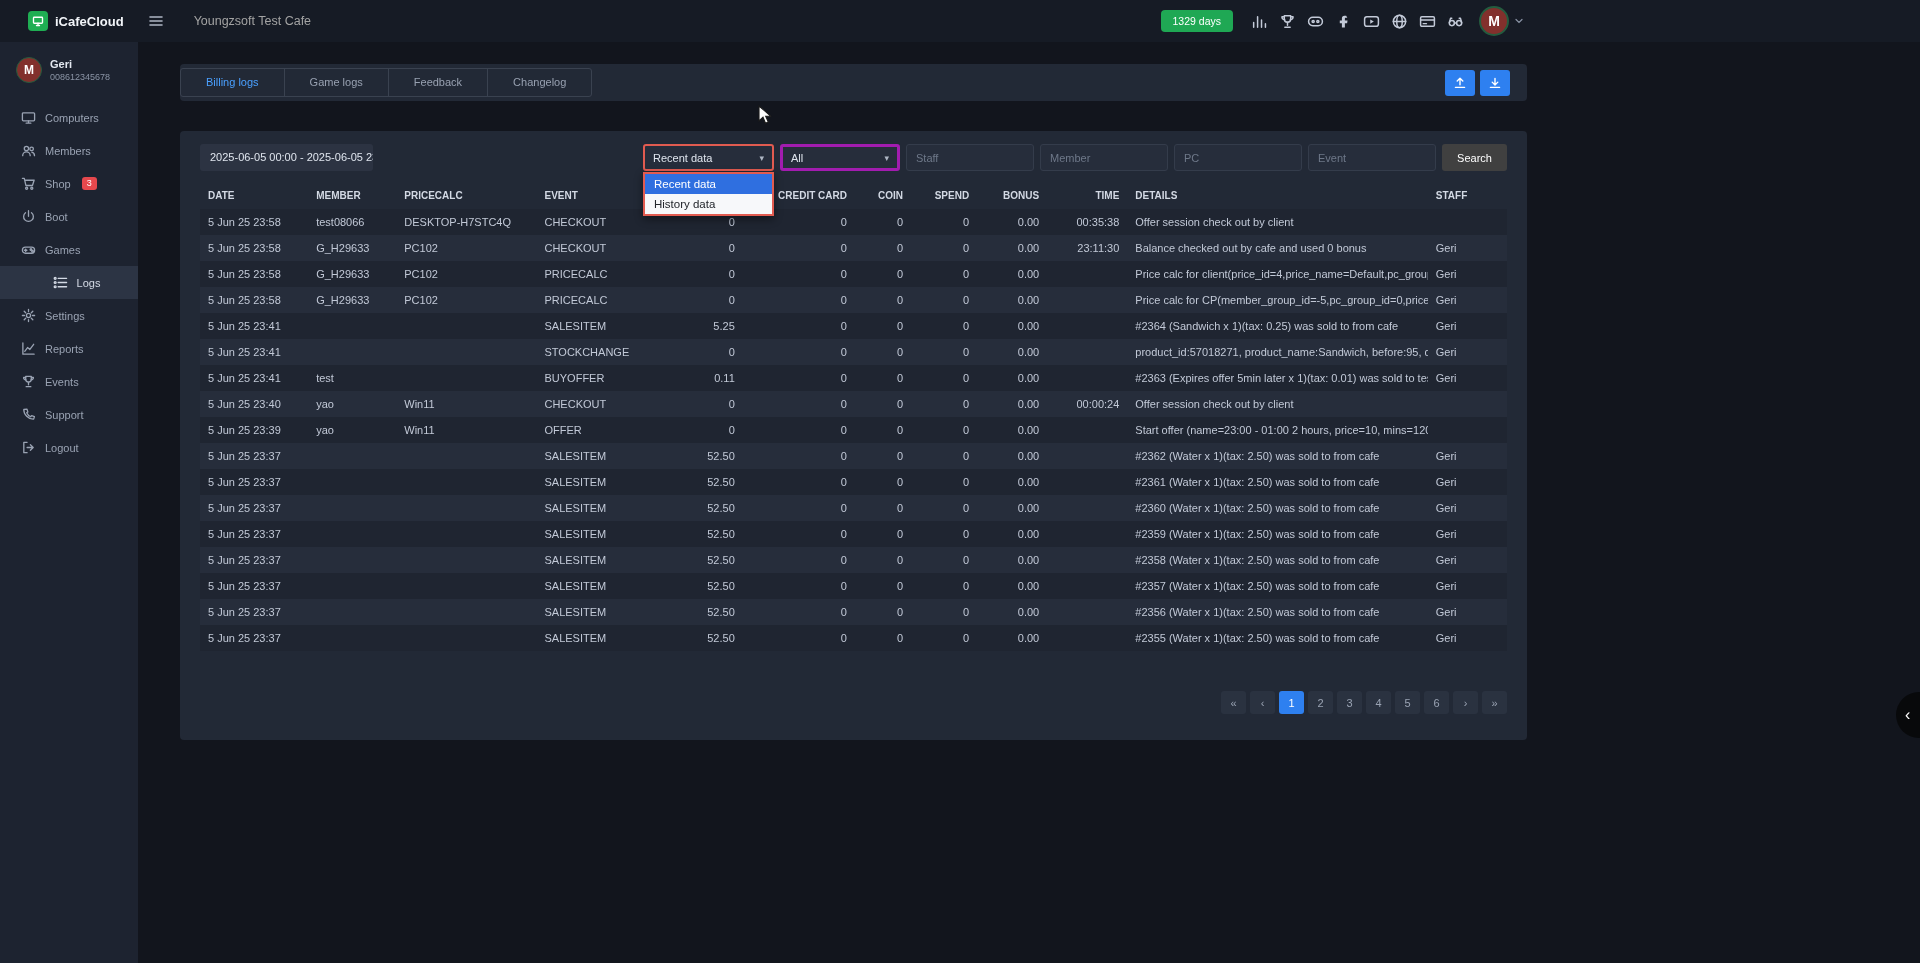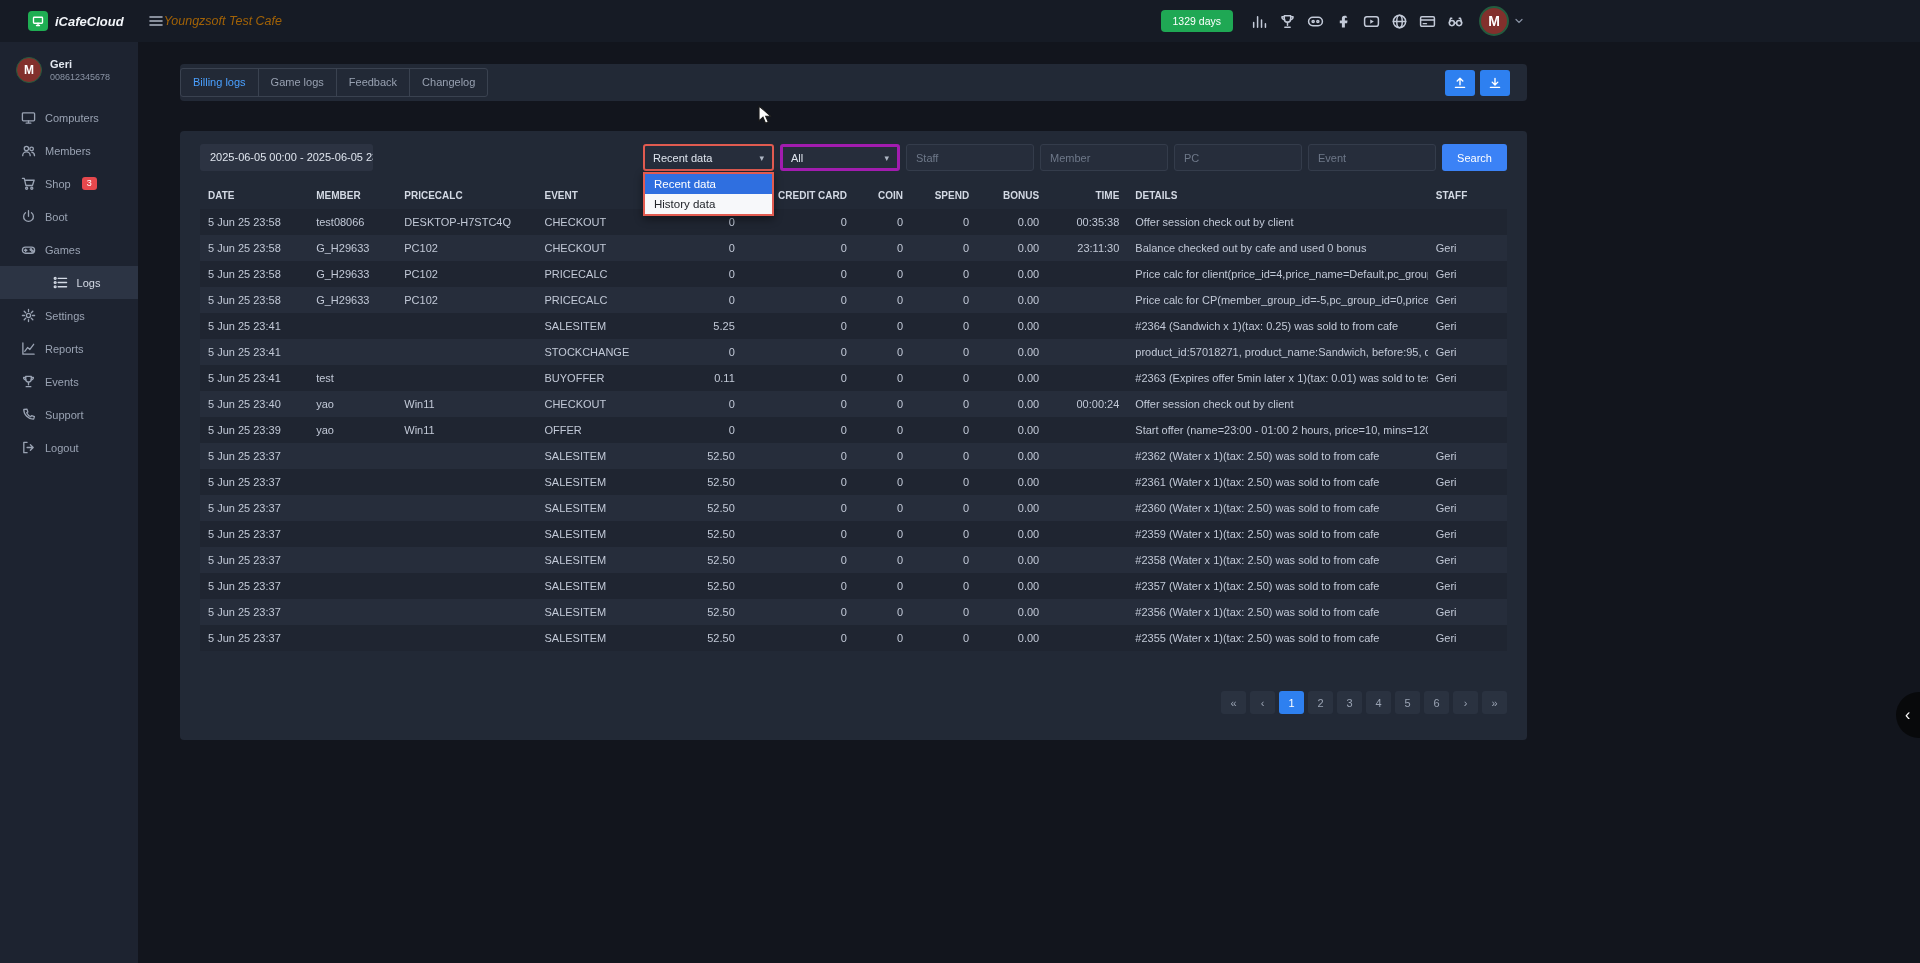--- a/index.html
+++ b/index.html
@@ -5,24 +5,24 @@
   *{margin:0;padding:0;box-sizing:border-box;}
   html,body{width:1920px;height:963px;}
   body{background:#12151d;font-family:"Liberation Sans","DejaVu Sans",sans-serif;overflow:hidden;position:relative;color:#c6cdda;}
   svg{display:block;}
 
   
   .topbar{position:absolute;top:0;left:0;width:1920px;height:42px;background:#161b25;display:flex;align-items:center;padding-left:28px;z-index:20;}
   .brand{display:flex;align-items:center;gap:7px;cursor:pointer;}
   .brand-mark{width:20px;height:20px;border-radius:4px;background:#1fae53;color:#fff;display:flex;align-items:center;justify-content:center;}
   .brand-mark svg{width:12px;height:12px;}
-  .brand-text{color:#f2f5f9;font-size:13px;font-weight:bold;font-style:italic;}
+  .brand-text{color:#f2f5f9;font-size:13px;font-weight:bold;}
   .hamburger{margin-left:24px;color:#aeb6c4;width:16px;height:16px;cursor:pointer;}
   .hamburger svg{width:16px;height:16px;}
-  .cafe-name{font-size:12.5px;color:#a16207;font-style:italic;}
+  .cafe-name{margin-left:30px;font-size:12.5px;color:#a3a3a3;}
   .tb-right{margin-left:auto;display:flex;align-items:center;margin-right:395px;}
   .days-badge{background:#1fa854;color:#fff;font-size:10.5px;padding:5px 12px;border-radius:4px;margin-right:18px;cursor:pointer;white-space:nowrap;}
   .tb-icons{display:flex;align-items:center;gap:11px;color:#c3cad8;}
   .tb-icon{width:17px;height:17px;cursor:pointer;}
   .tb-icon svg{width:17px;height:17px;}
   .tb-avatar{width:30px;height:30px;border-radius:50%;background:#82302c;color:#fff;font-weight:bold;font-size:14px;display:flex;align-items:center;justify-content:center;margin-left:15px;cursor:pointer;border:2px solid #245c3f;}
   .tb-caret{color:#8a93a5;margin-left:4px;cursor:pointer;}
   .tb-caret svg{width:12px;height:12px;}
 
   
@@ -37,38 +37,38 @@
   .side-item.active{background:#2c3444;color:#d4dae5;justify-content:center;}
   .s-icon{width:15px;height:15px;flex:none;}
   .s-icon svg{width:15px;height:15px;}
   .s-badge{background:#e5484d;color:#fff;font-size:9px;padding:2px 5px;border-radius:3px;margin-left:2px;line-height:1;}
 
   
   .main{position:absolute;top:42px;left:138px;width:1782px;height:921px;}
   .card{background:#222936;border-radius:4px;margin-left:42px;width:1347px;}
   .tabs-card{margin-top:22px;height:37px;display:flex;align-items:center;justify-content:space-between;padding-right:17px;}
   .tabs{display:flex;}
-  .tab{border:1px solid #3a4250;margin-right:-1px;padding:0 12px;line-height:27px;height:29px;font-size:11px;color:#98a1b1;cursor:pointer;white-space:nowrap;}
+  .tab{border:1px solid #3a4250;margin-right:-1px;padding:0 25px;line-height:27px;height:29px;font-size:11px;color:#98a1b1;cursor:pointer;white-space:nowrap;}
   .tab:first-child{border-radius:3px 0 0 3px;}
   .tab:last-child{border-radius:0 3px 3px 0;}
   .tab.active{color:#4aa0ff;}
   .tab-actions{display:flex;gap:5px;}
   .icon-btn{width:30px;height:26px;background:#2e80f0;border:none;border-radius:3px;color:#fff;display:flex;align-items:center;justify-content:center;cursor:pointer;}
   .icon-btn svg{width:14px;height:14px;}
 
   .main-card{margin-top:30px;height:609px;padding:13px 20px;position:relative;}
   .filters{display:flex;align-items:center;gap:6px;}
   .date-input{width:173px;height:27px;background:#2c3342;border-radius:3px;font-size:11px;line-height:27px;padding:0 10px;color:#dfe5ee;cursor:pointer;white-space:nowrap;overflow:hidden;}
   .select{height:27px;background:#262d3b;border:3px solid #a21caf;border-radius:3px;display:flex;align-items:center;justify-content:space-between;font-size:11px;color:#dfe5ee;padding:0 8px;cursor:pointer;}
   .sel-data{width:131px;margin-left:auto;border:2px solid #e15b50;}
   .sel-scope{width:120px;}
   .sel-caret{color:#aeb6c4;font-size:9px;margin-left:6px;}
   .f-input{width:128px;height:27px;background:#262d3b;border:1px solid #343c4b;border-radius:3px;font-size:11px;color:#dfe5ee;padding:0 9px;font-family:inherit;outline:none;}
   .f-input::placeholder{color:#6e7889;}
-  .search-btn{width:65px;height:27px;background:#3b82f6;color:#fff;border:none;border-radius:3px;font-size:11px;cursor:pointer;font-family:inherit;}
+  .search-btn{width:65px;height:27px;background:#404040;color:#fff;border:none;border-radius:3px;font-size:11px;cursor:pointer;font-family:inherit;}
 
   .table-wrap{margin-top:11px;height:482px;overflow:hidden;}
   table{width:100%;border-collapse:collapse;table-layout:fixed;}
   th{height:27px;font-size:10px;color:#d3d9e4;text-align:left;padding:0 8px;font-weight:bold;white-space:nowrap;overflow:hidden;}
   td{height:26px;font-size:11px;color:#c2c9d7;padding:0 8px;white-space:nowrap;overflow:hidden;}
   th.r,td.r{text-align:right;}
   tbody tr:nth-child(odd){background:#1f2531;}
   tbody tr:nth-child(even){background:#262d3b;}
 
   .pagination{display:flex;justify-content:flex-end;gap:4px;margin-top:27px;}

